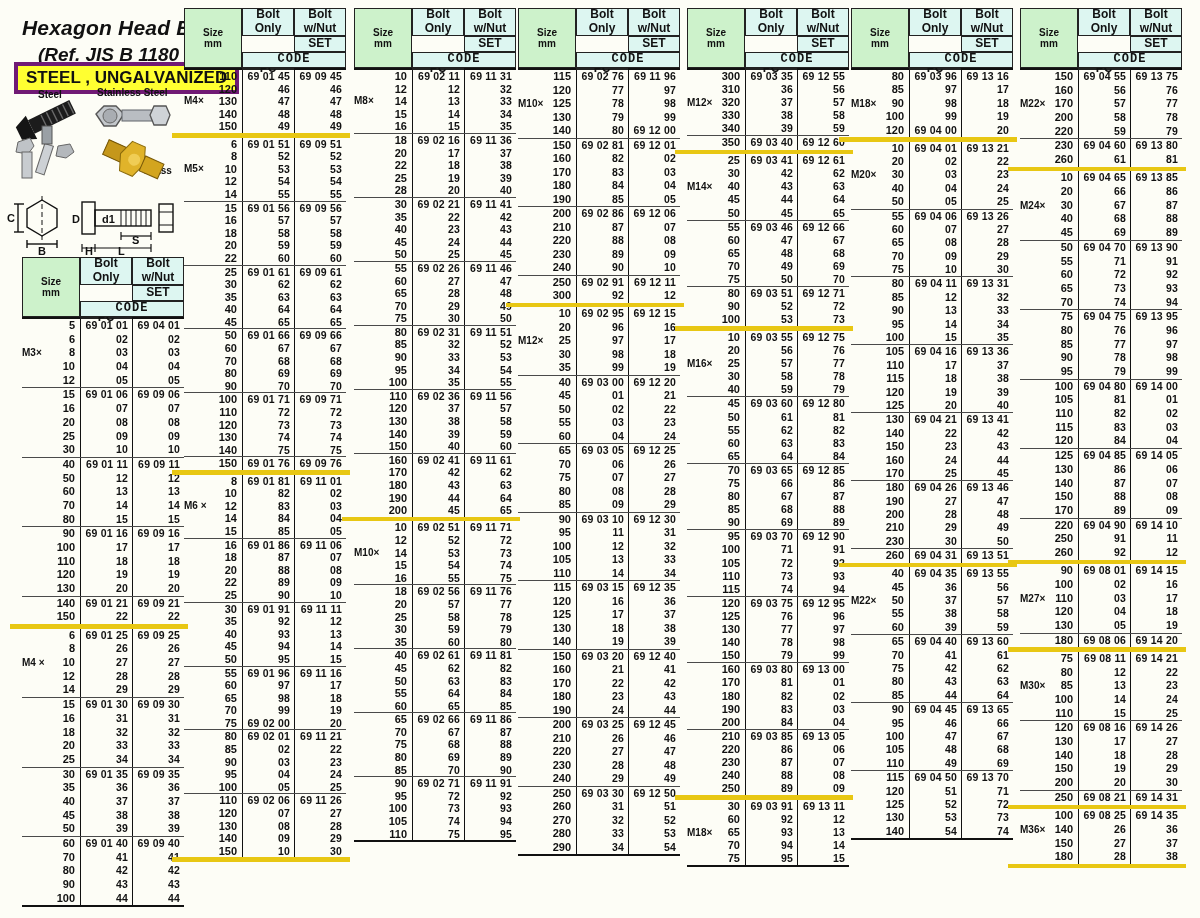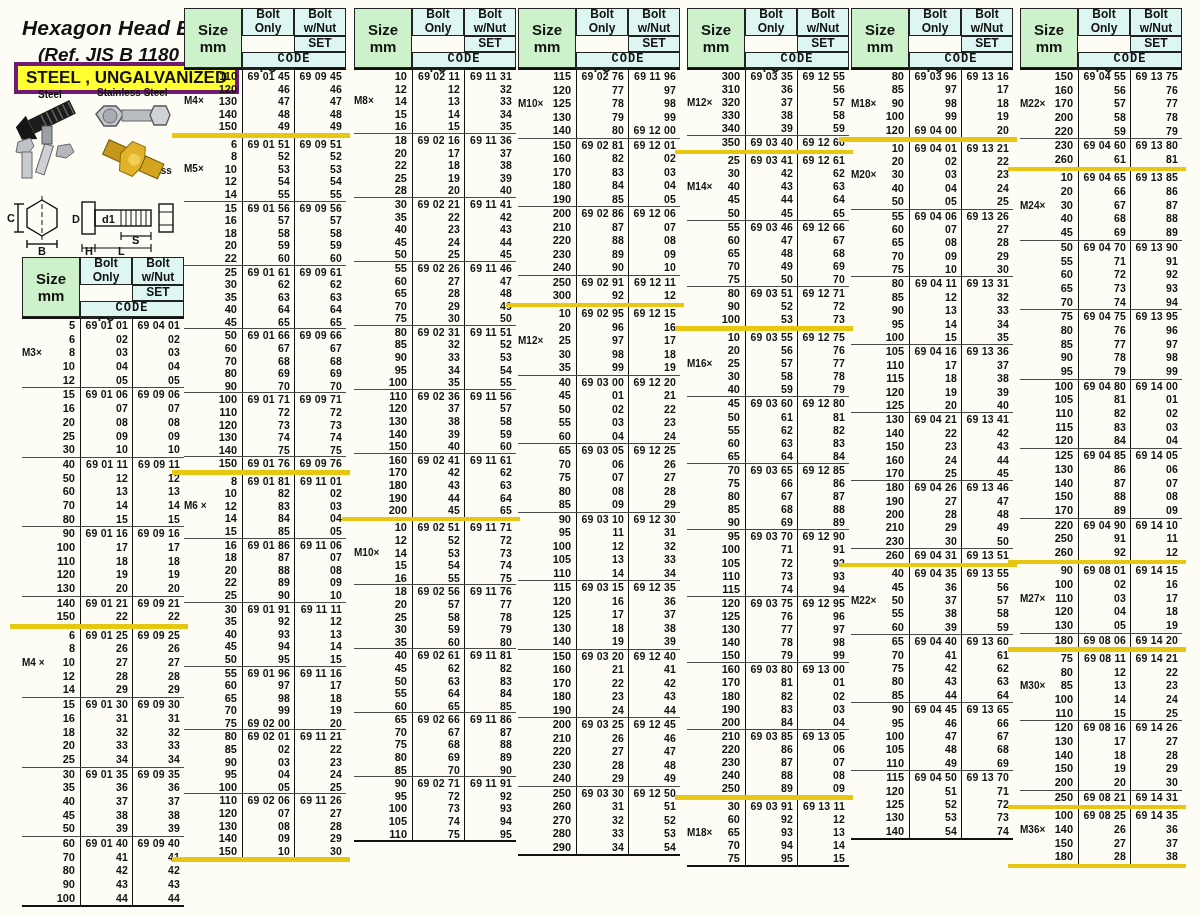--- a/index.html
+++ b/index.html
@@ -15,21 +15,21 @@
   svg{position:absolute;}
   #photos{left:4px;top:86px;}
   #diagram{left:4px;top:192px;}
 
   
   .btable{position:absolute;width:162px;color:#111;}
   .thead{display:grid;grid-template-columns:58px 52px 52px;grid-template-rows:28px 16px 16px;border-bottom:2.2px solid #111;}
   .th{border:1px solid #222;display:flex;align-items:center;justify-content:center;
       font-size:12px;font-weight:bold;text-align:center;line-height:1.15;
       background:var(--code-bg,#ddf6f1);}
-  .th-size{grid-row:1/4;grid-column:1;background:var(--size-bg,#cdf2cb);flex-direction:column;font-size:15px;text-align:right;}
+  .th-size{grid-row:1/4;grid-column:1;background:var(--size-bg,#cdf2cb);flex-direction:column;font-size:10px;text-align:right;}
   .th-bo{grid-row:1;grid-column:2;}
   .th-bw{grid-row:1;grid-column:3;}
   .th-pc{grid-row:2;grid-column:2;margin-top:32px;}
   .th-set{grid-row:2;grid-column:3;}
   .th-code{grid-row:3;grid-column:2/4;letter-spacing:1px;font-family:Liberation Mono, monospace;}
 
   .trow{display:flex;height:var(--rh,13px);line-height:var(--rh,13px);font-weight:bold;}
   .trow.sep-g{border-bottom:1.8px solid #4a4a4a;}
   .td{white-space:nowrap;}
   .td-size{width:58px;text-align:right;padding-right:5px;box-sizing:border-box;position:relative;font-size:11px;}

